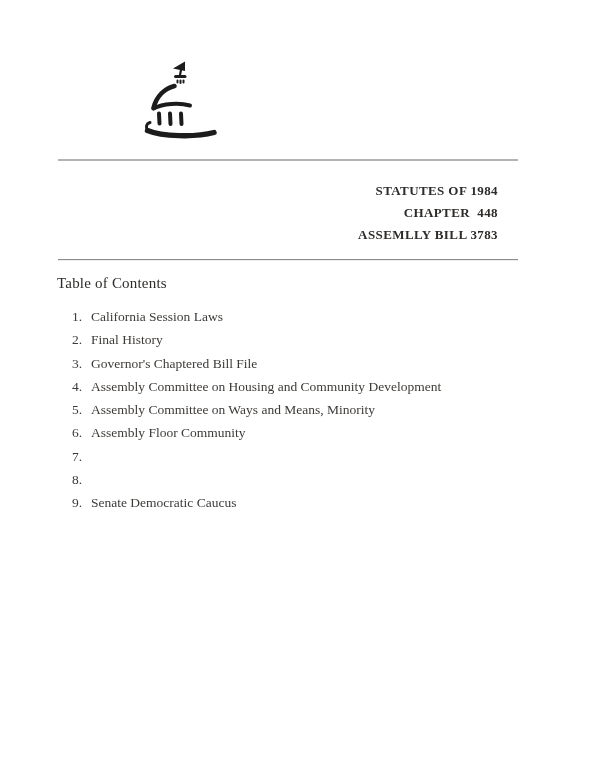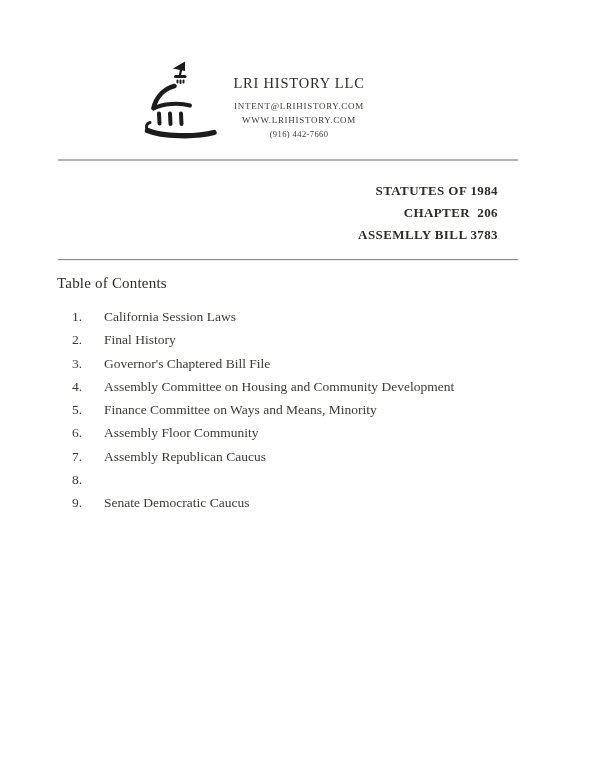--- a/index.html
+++ b/index.html
@@ -63,21 +63,21 @@
   }
   .toc-item{
     display:flex;align-items:baseline;
     height:23.3px;line-height:23.3px;
     font-size:13.5px;color:var(--body-text);
   }
   .toc-num{
     flex:0 0 26px;text-align:right;
   }
   .toc-label{
-    margin-left:22px;white-space:nowrap;
+    margin-left:9px;white-space:nowrap;
   }
 </style>
 </head>
 <body>
 
 <div class="page">
 
   <div class="logo" aria-hidden="true">
     <svg viewBox="0 0 80 95" fill="none" xmlns="http://www.w3.org/2000/svg">
 
@@ -93,32 +93,26 @@
 
       <path d="M19,55.5 L19.5,65.5" stroke="#1c1c1c" stroke-width="4" stroke-linecap="round"></path>
       <path d="M30,55.5 L30.5,66" stroke="#1c1c1c" stroke-width="4" stroke-linecap="round"></path>
       <path d="M41,55.5 L41.5,66" stroke="#1c1c1c" stroke-width="4" stroke-linecap="round"></path>
 
       <path d="M8,72.5 C5,69 6.5,65.5 10,64.5" stroke="#1c1c1c" stroke-width="3" stroke-linecap="round"></path>
       <path d="M7.5,72.5 C22,78.5 55,79.5 74,74.5" stroke="#1c1c1c" stroke-width="5.4" stroke-linecap="round"></path>
     </svg>
   </div>
 
-  <div class="header-text">
-    <div class="company">LRI HISTORY LLC</div>
-    <div class="contact">INTENT@LRIHISTORY.COM</div>
-    <div class="contact">WWW.LRIHISTORY.COM</div>
-    <div class="contact phone">(916) 442-7660</div>
-  </div>
 
   <div class="rule rule-light"></div>
 
   <div class="reference">
     <div class="ref-line">STATUTES OF 1984</div>
-    <div class="ref-line">CHAPTER  206</div>
+    <div class="ref-line">CHAPTER  448</div>
     <div class="ref-line">ASSEMLLY BILL 3783</div>
   </div>
 
   <div class="rule rule-dark"></div>
 
   <div class="toc-title">Table of Contents</div>
 
   <ol class="toc-list">
     <li class="toc-item">
       <span class="toc-num">1.</span>
@@ -131,29 +125,28 @@
     <li class="toc-item">
       <span class="toc-num">3.</span>
       <span class="toc-label">Governor's Chaptered Bill File</span>
     </li>
     <li class="toc-item">
       <span class="toc-num">4.</span>
       <span class="toc-label">Assembly Committee on Housing and Community Development</span>
     </li>
     <li class="toc-item">
       <span class="toc-num">5.</span>
-      <span class="toc-label">Finance Committee on Ways and Means, Minority</span>
+      <span class="toc-label">Assembly Committee on Ways and Means, Minority</span>
     </li>
     <li class="toc-item">
       <span class="toc-num">6.</span>
       <span class="toc-label">Assembly Floor Community</span>
     </li>
     <li class="toc-item">
       <span class="toc-num">7.</span>
-      <span class="toc-label">Assembly Republican Caucus</span>
     </li>
     <li class="toc-item">
       <span class="toc-num">8.</span>
     </li>
     <li class="toc-item">
       <span class="toc-num">9.</span>
       <span class="toc-label">Senate Democratic Caucus</span>
     </li>
   </ol>
 

